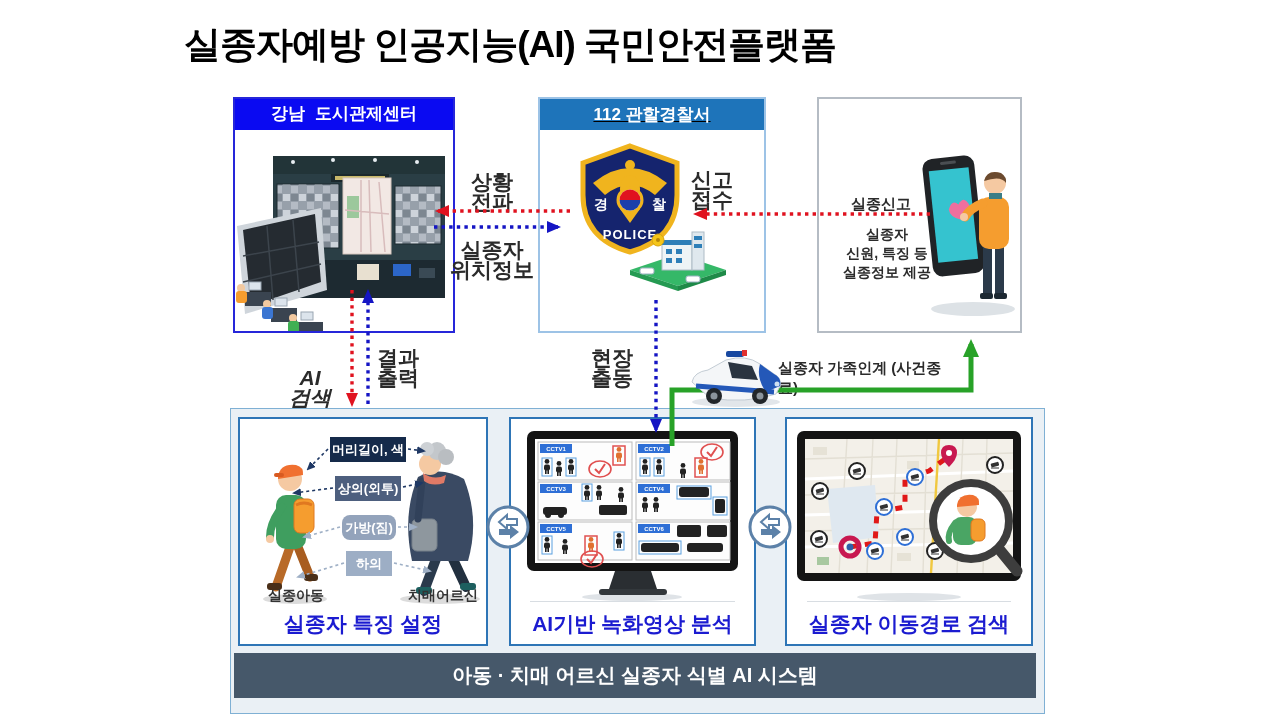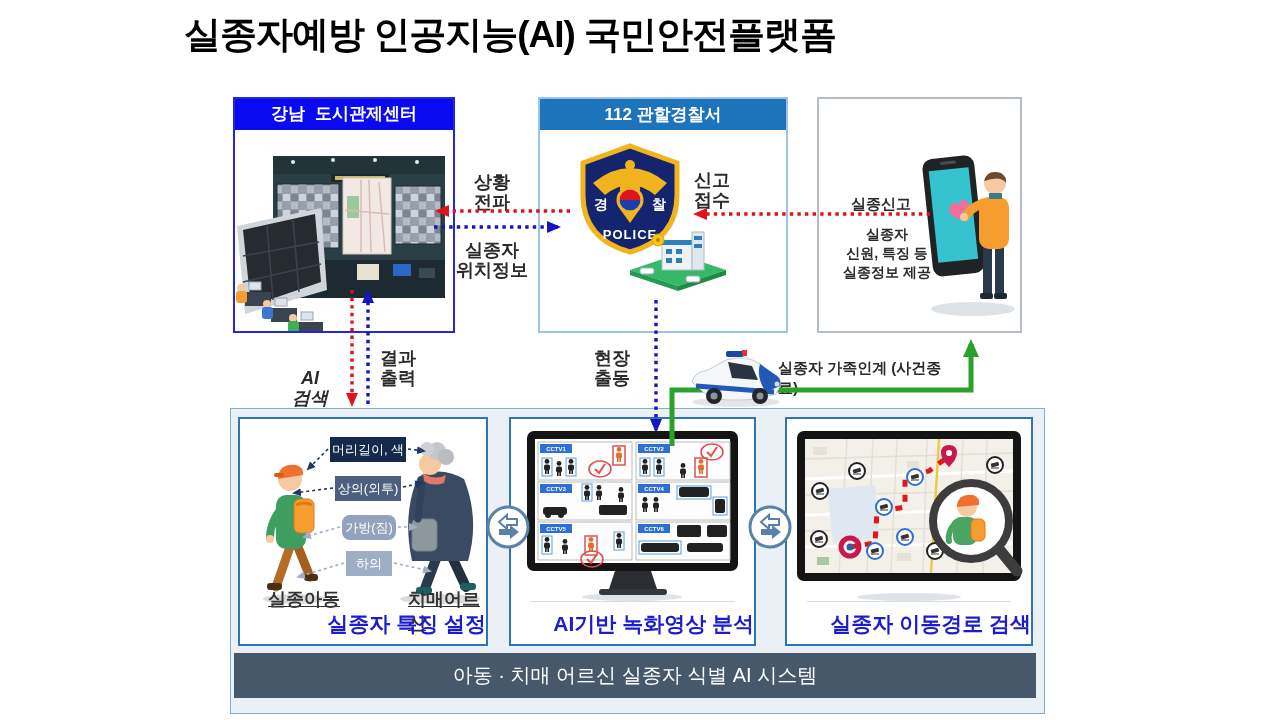--- a/index.html
+++ b/index.html
@@ -1,60 +1,60 @@
 <!DOCTYPE html>
 <html><head>
 <meta charset="utf-8">
 <style>
   html,body{margin:0;padding:0;background:#fff;}
   .canvas{position:relative;width:1280px;height:720px;background:#fff;overflow:hidden;
           font-family:"Liberation Sans","DejaVu Sans",sans-serif;}
   .abs{position:absolute;}
-  .title{left:0;top:10px;width:1020px;text-align:center;font-size:37px;font-weight:900;
+  .title{left:0;top:20px;width:1020px;text-align:center;font-size:37px;font-weight:900;
          color:#000;letter-spacing:-1px;}
   
   .tbox{box-sizing:border-box;background:#fff;}
   .tbox .thead{height:31px;line-height:31px;text-align:center;color:#fff;
                font-weight:700;font-size:17px;}
   .box-control{left:233px;top:97px;width:222px;height:236px;border:2px solid #2626d9;font-family:Liberation Mono, monospace;}
   .box-control .thead{background:#0a0af2;}
-  .box-police{left:538px;top:97px;width:250px;height:236px;border:2px solid #9dc3e6;}
+  .box-police{left:538px;top:97px;width:228px;height:236px;border:2px solid #9dc3e6;text-decoration:underline;}
   .box-police .thead{background:#1e74ba;}
   .box-family{left:817px;top:97px;width:205px;height:236px;border:2px solid #b5bcc4;}
   .box-family .thead{background:#8f99a8;}
   
-  .flabel{font-size:18px;font-weight:700;color:#2b2b2b;text-align:center;line-height:20px;}
+  .flabel{font-size:21px;font-weight:700;color:#2b2b2b;text-align:center;line-height:20px;}
   .prelines{white-space:pre-line;}
   .lbl-situation{left:452px;top:172px;width:80px;}
   .lbl-location{left:442px;top:240px;width:100px;}
   .lbl-report{left:688px;top:170px;width:48px;}
   .lbl-ai{left:283px;top:368px;width:54px;font-style:italic;}
   .lbl-result{left:366px;top:348px;width:64px;}
   .lbl-dispatch{left:582px;top:348px;width:60px;}
   .lbl-handover{left:778px;top:358px;width:170px;font-size:15px;text-align:left;}
   
   .panel{left:230px;top:408px;width:815px;height:306px;background:#eaf0f5;
          border:1px solid #7fb0d4;box-sizing:border-box;}
   .bbox{background:#fff;border:2px solid #2e75b6;box-sizing:border-box;}
   .box-feature{left:238px;top:417px;width:250px;height:229px;}
   .box-analysis{left:509px;top:417px;width:247px;height:229px;}
   .box-route{left:785px;top:417px;width:248px;height:229px;}
-  .btitle{position:absolute;left:0;bottom:6px;width:100%;text-align:right;
+  .btitle{position:absolute;left:0;bottom:6px;width:100%;text-align:center;
           font-size:21px;font-weight:800;color:#1b1bd0;}
   .bdivider{position:absolute;left:8%;bottom:42px;width:84%;border-top:1px solid #d8dde2;}
   .footerbar{left:234px;top:653px;width:802px;height:45px;background:#46586a;
-             color:#fff;font-size:20px;font-weight:400;text-align:center;line-height:45px;}
+             color:#fff;font-size:20px;font-weight:700;text-align:center;line-height:45px;}
   
-  .chip{position:absolute;color:#fff;font-size:13px;font-weight:400;text-align:center;
+  .chip{position:absolute;color:#fff;font-size:13px;font-weight:700;text-align:center;
         line-height:25px;height:25px;}
   .chip1{left:90px;top:18px;width:76px;background:#152a4a;}
   .chip2{left:95px;top:57px;width:66px;background:#4d5f7e;}
   .chip3{left:102px;top:96px;width:54px;background:#93a3bb;border-radius:8px;}
   .chip4{left:106px;top:132px;width:46px;background:#9daec5;}
-  .fig-label{position:absolute;font-size:18px;font-weight:700;color:#333;text-decoration:underline;}
+  .fig-label{position:absolute;font-size:14px;font-weight:700;color:#333;}
   .lbl-child{left:28px;top:168px;}
   .lbl-elderly{left:168px;top:168px;}
   .swap{width:46px;height:46px;}
   .swap1{left:485px;top:504px;}
   .swap2{left:747px;top:504px;}
   .overlay{left:0;top:0;pointer-events:none;z-index:40;}
   .car{left:686px;top:344px;z-index:50;}
   svg{display:block;}
 </style>
 </head>

